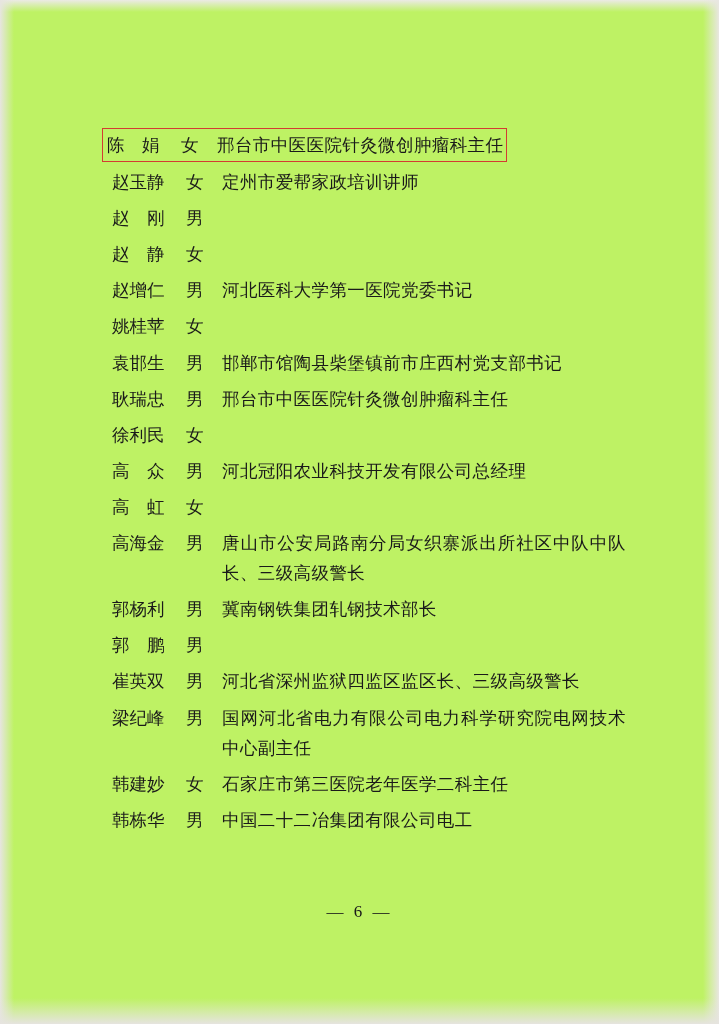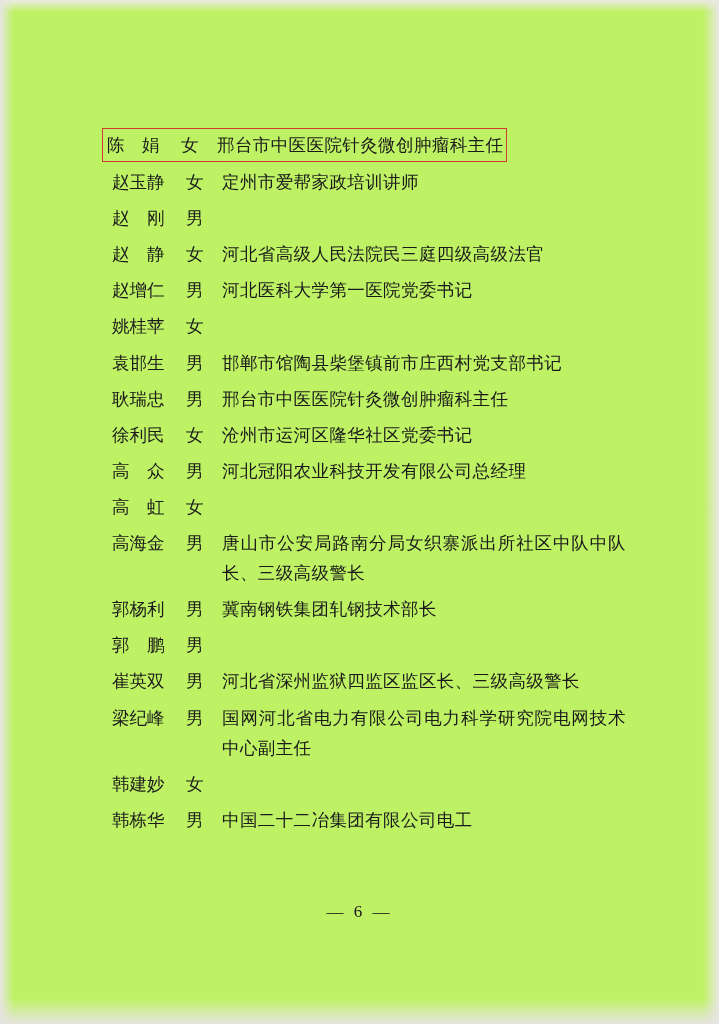--- a/index.html
+++ b/index.html
@@ -125,21 +125,20 @@
     </div>
 
     <div class="entry">
       <span class="name two-char">赵　刚</span>
       <span class="gender">男</span>
     </div>
 
     <div class="entry">
       <span class="name two-char">赵　静</span>
       <span class="gender">女</span>
-      <span class="title">河北省高级人民法院民三庭四级高级法官</span>
     </div>
 
     <div class="entry">
       <span class="name">赵增仁</span>
       <span class="gender">男</span>
       <span class="title">河北医科大学第一医院党委书记</span>
     </div>
 
     <div class="entry">
       <span class="name">姚桂苹</span>
@@ -154,21 +153,20 @@
 
     <div class="entry">
       <span class="name">耿瑞忠</span>
       <span class="gender">男</span>
       <span class="title">邢台市中医医院针灸微创肿瘤科主任</span>
     </div>
 
     <div class="entry">
       <span class="name">徐利民</span>
       <span class="gender">女</span>
-      <span class="title">沧州市运河区隆华社区党委书记</span>
     </div>
 
     <div class="entry">
       <span class="name two-char">高　众</span>
       <span class="gender">男</span>
       <span class="title">河北冠阳农业科技开发有限公司总经理</span>
     </div>
 
     <div class="entry">
       <span class="name two-char">高　虹</span>
@@ -200,20 +198,21 @@
 
     <div class="entry">
       <span class="name">梁纪峰</span>
       <span class="gender">男</span>
       <span class="title">国网河北省电力有限公司电力科学研究院电网技术中心副主任</span>
     </div>
 
     <div class="entry">
       <span class="name">韩建妙</span>
       <span class="gender">女</span>
+      <span class="title">石家庄市第三医院老年医学二科主任</span>
     </div>
 
     <div class="entry">
       <span class="name">韩栋华</span>
       <span class="gender">男</span>
       <span class="title">中国二十二冶集团有限公司电工</span>
     </div>
 
   </div>
 

